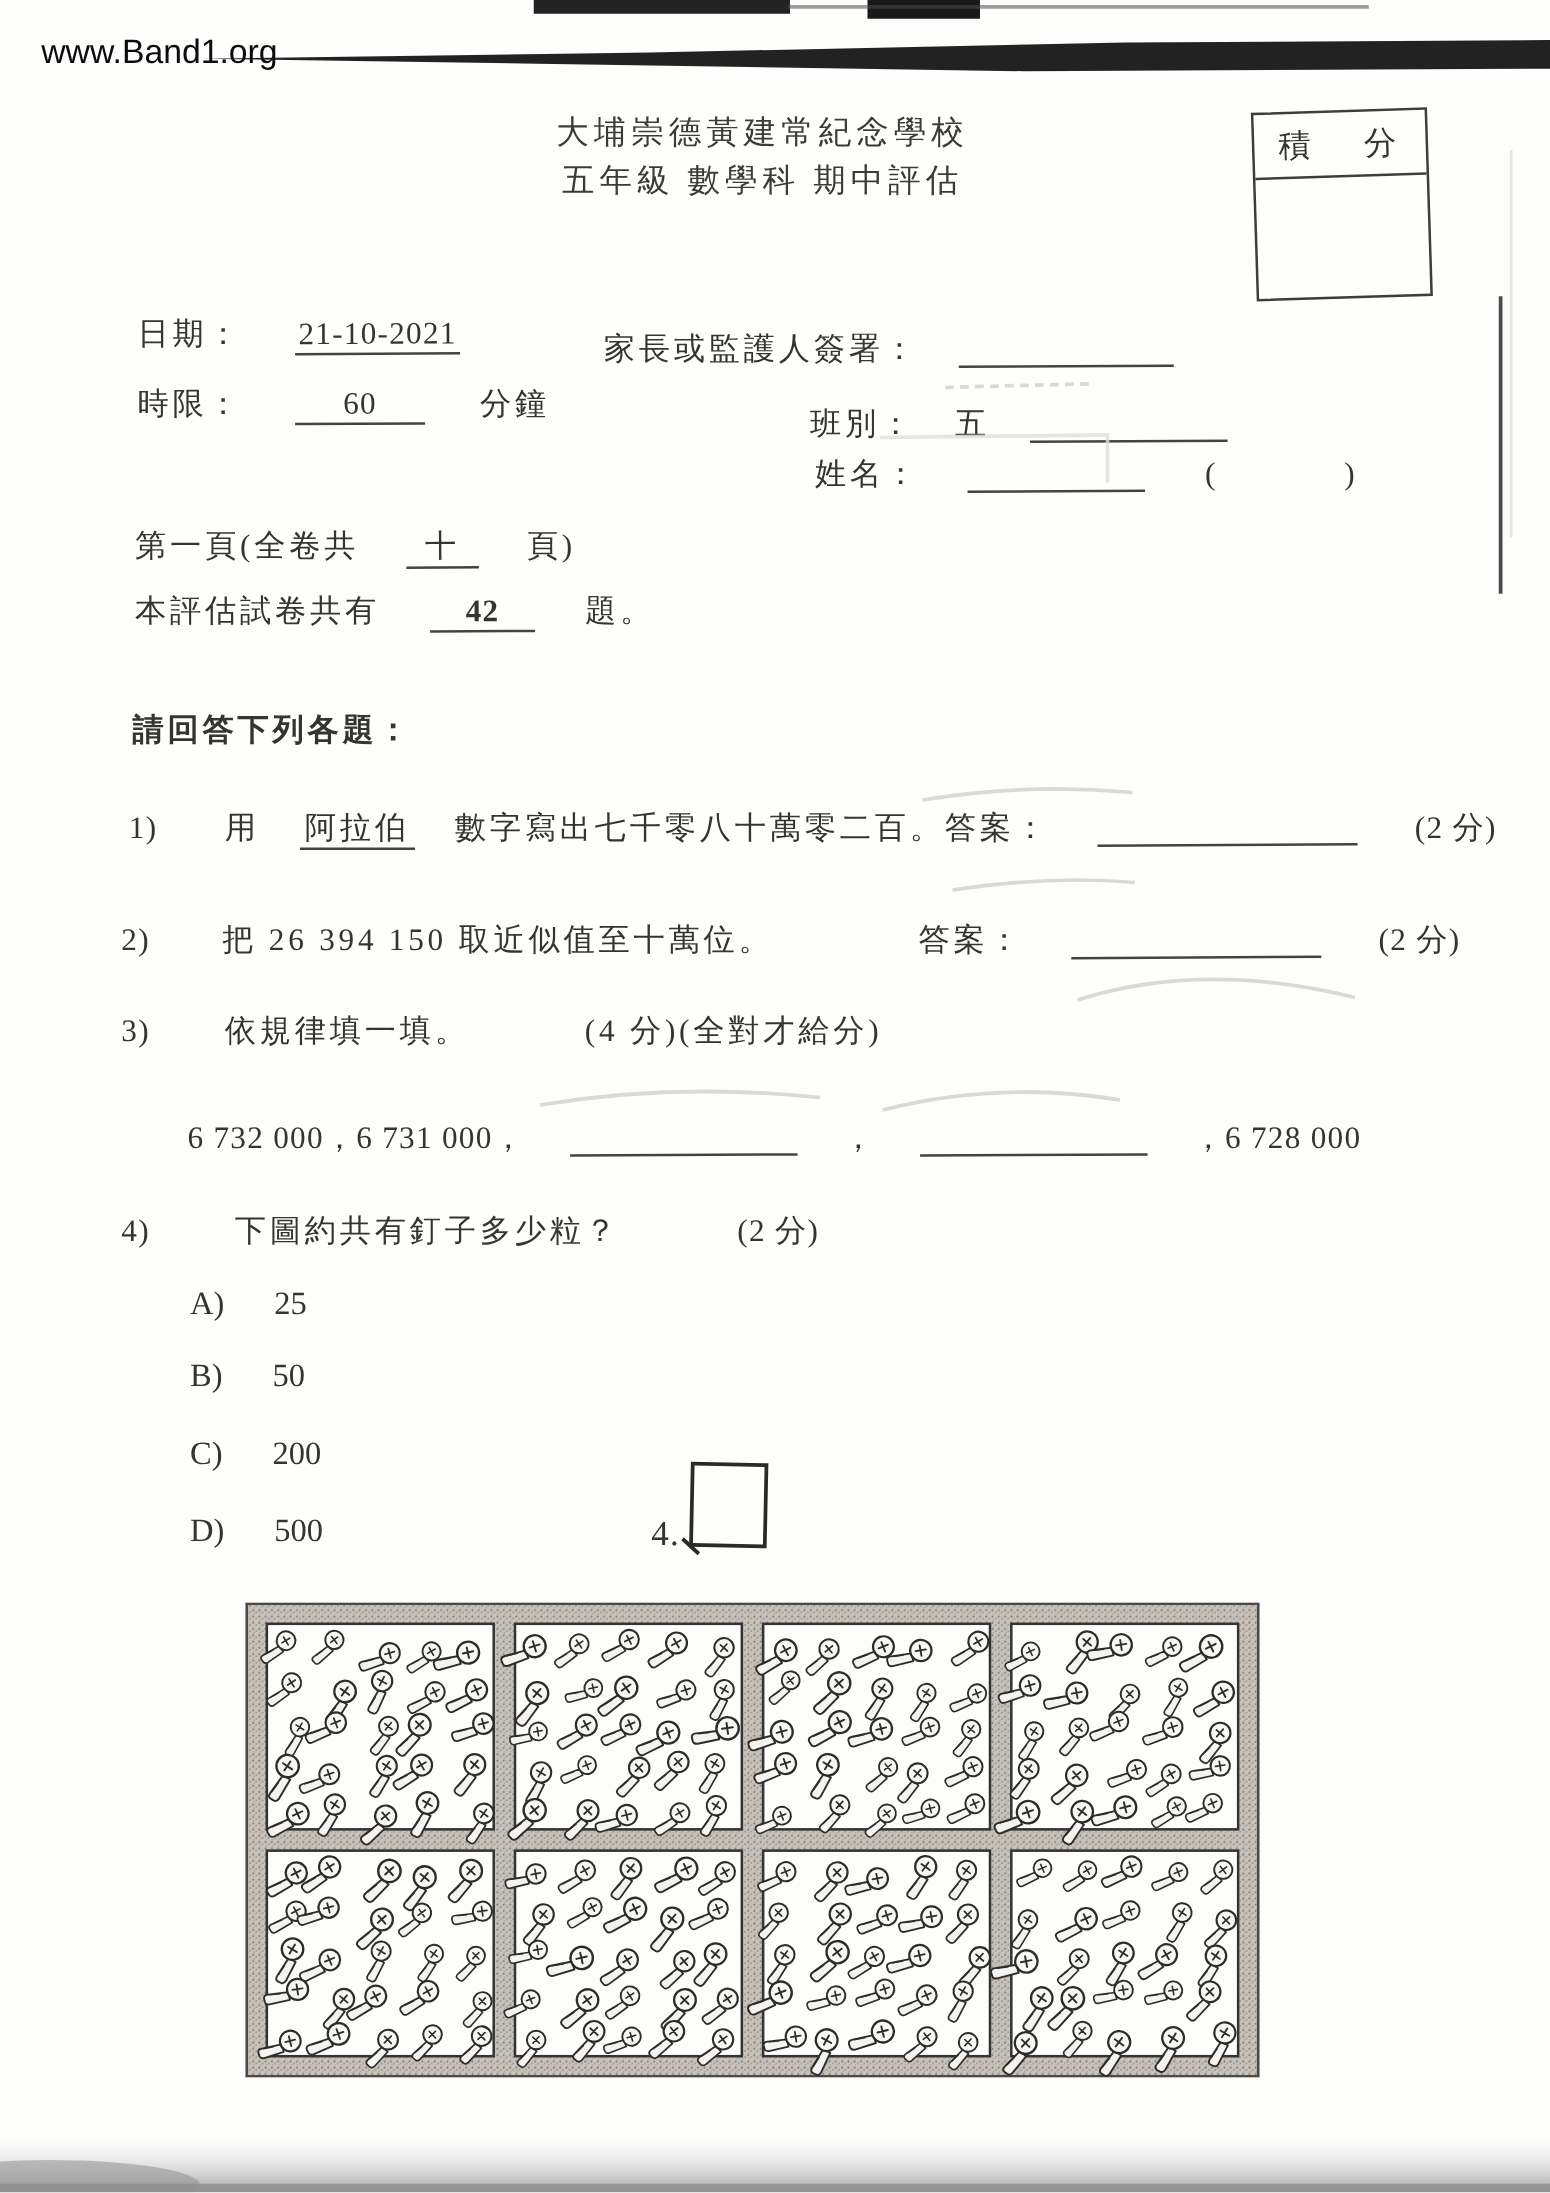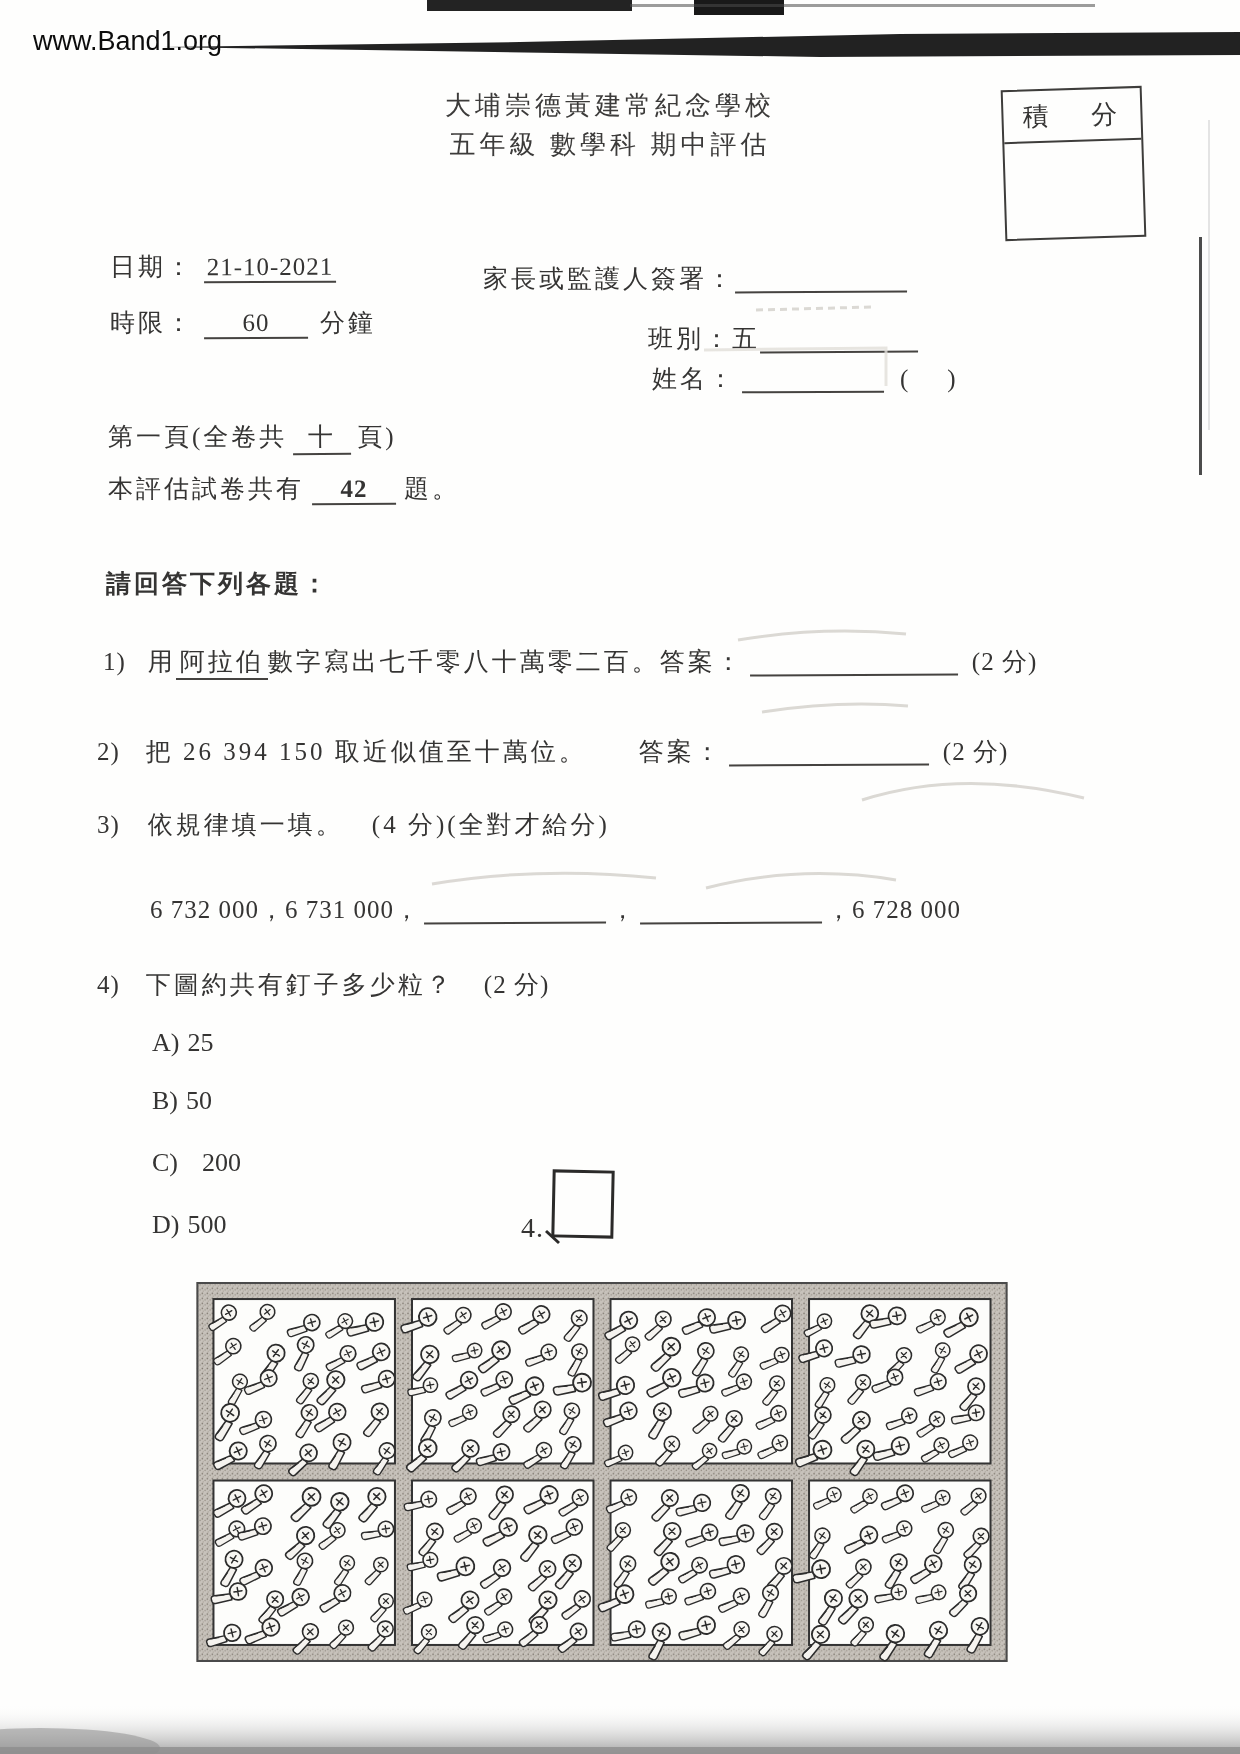--- a/index.html
+++ b/index.html
@@ -1,21 +1,21 @@
 <!DOCTYPE html>
 <html><head>
 <meta charset="utf-8">
 <style>
   html,body{margin:0;padding:0;background:#e8e8e8;}
   .page{
     position:relative;width:1240px;height:1754px;background:#fefefd;
     font-family:"Liberation Serif", serif;color:#353433;overflow:hidden;
   }
   .abs{position:absolute;}
-  .row{display:flex;align-items:baseline;white-space:nowrap;}
+  .row{display:flex;align-items:baseline;white-space:nowrap;gap:32px;}
   .cjk{letter-spacing:3px;font-size:25px;}
   .num{font-size:25px;letter-spacing:1px;}
   .bl{display:inline-block;border-bottom:2px solid #454340;text-align:center;transform:rotate(-0.3deg);}
   .uline{border-bottom:2px solid #454340;padding:0 4px;}
   .watermark{font-family:"Liberation Sans", sans-serif;font-size:27px;color:#0c0c0c;}
   .title-block{text-align:center;line-height:39px;font-size:26px;letter-spacing:4px;color:#3c3b3a;}
   .score-box{border:2px solid #3e3d3b;width:137px;height:147px;transform:rotate(-1.8deg);background:#fefefd;}
   .score-box .hd{border-bottom:2px solid #3e3d3b;height:50px;display:flex;align-items:center;justify-content:center;
     font-size:26px;letter-spacing:18px;padding-left:14px;}
   .opt{font-size:26px;}
@@ -112,36 +112,36 @@
   <div class="abs row" style="left:150px;top:893px;">
     <span class="num">6 732 000，6 731 000，</span>
     <span class="bl" style="width:182px;margin:0 4px;">&nbsp;</span>
     <span class="num">，</span>
     <span class="bl" style="width:182px;margin:0 4px;">&nbsp;</span>
     <span class="num">，6 728 000</span>
   </div>
 
   <div class="abs row" style="left:97px;top:968px;">
     <span class="num">4)</span>
-    <span class="cjk" style="margin-left:26px;">下圖約共有釘子多少粒？</span>
+    <span class="cjk" style="margin-left:36px;">下圖約共有釘子多少粒？</span>
     <span class="spacer" style="width:30px;"></span>
     <span class="num">(2 分)</span>
   </div>
 
   <div class="abs row opt" style="left:152px;top:1028px;">
     <span>A)</span>
     <span style="margin-left:8px;">25</span>
   </div>
   <div class="abs row opt" style="left:152px;top:1086px;">
     <span>B)</span>
     <span style="margin-left:8px;">50</span>
   </div>
   <div class="abs row opt" style="left:152px;top:1148px;">
     <span>C)</span>
-    <span style="margin-left:24px;">200</span>
+    <span style="margin-left:8px;">200</span>
   </div>
   <div class="abs row opt" style="left:152px;top:1210px;">
     <span>D)</span>
     <span style="margin-left:8px;">500</span>
   </div>
 
   <div class="abs num" style="left:521px;top:1212px;font-size:28px;">4.</div>
   <div class="abs ansbox" style="left:552px;top:1170px;"></div>
 
   <svg id="nails-svg" class="abs" style="left:196px;top:1282px;" width="812" height="380" viewBox="0 0 809 379">

